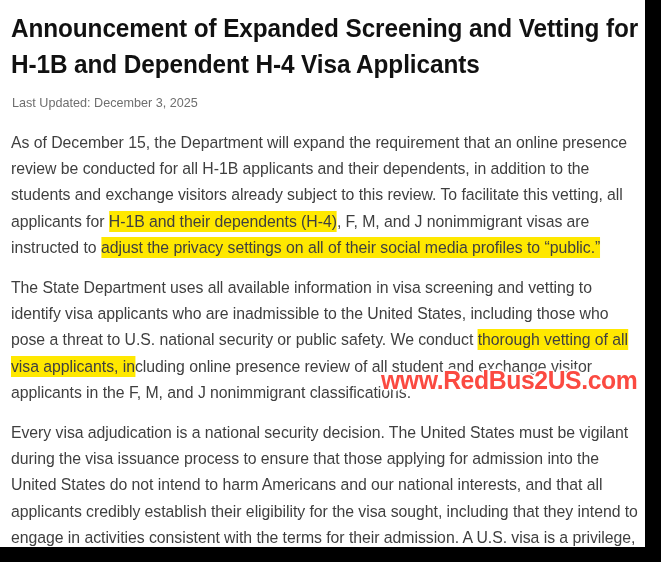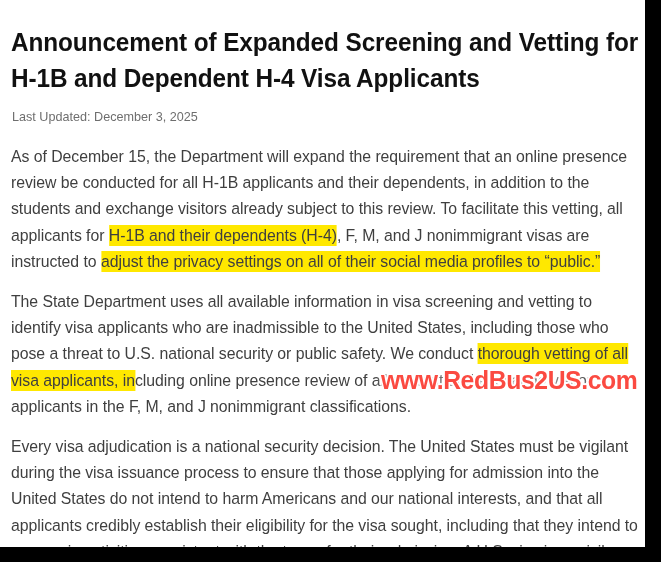--- a/index.html
+++ b/index.html
@@ -34,21 +34,21 @@
     width: 661px;
     height: 15px;
   }
   #content {
     position: absolute;
     left: 0;
     top: 0;
     width: 645px;
     height: 547px;
     box-sizing: border-box;
-    padding: 24px 12px 0 11px;
+    padding: 10px 12px 0 11px;
     background: #ffffff;
     overflow: hidden;
   }
 
   #page-title {
     margin: 0;
     font-family: "Liberation Sans Narrow", "Liberation Sans", "DejaVu Sans Condensed", sans-serif;
     font-size: 25.5px;
     line-height: 36px;
     font-weight: bold;

